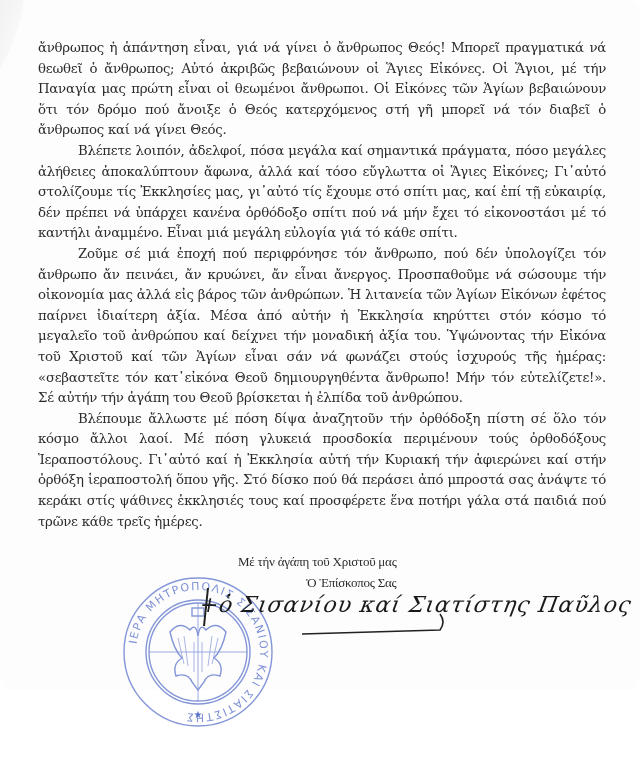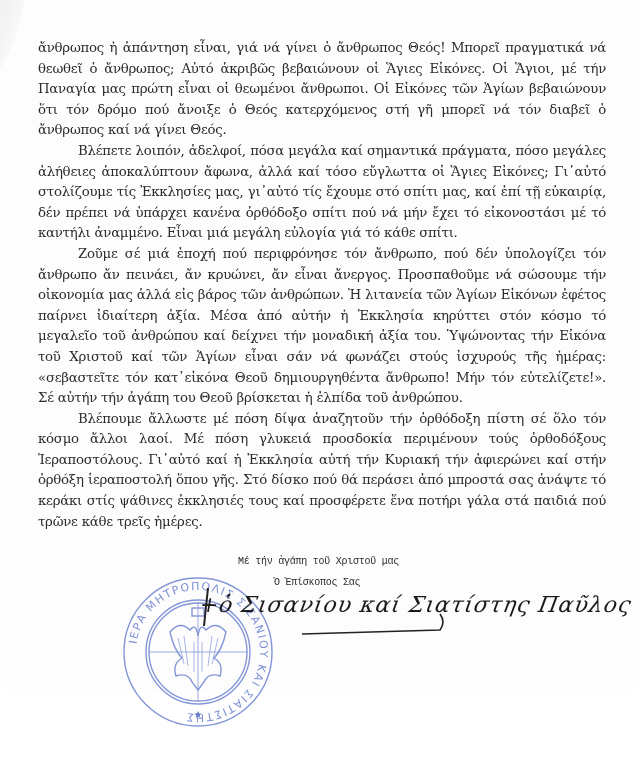--- a/index.html
+++ b/index.html
@@ -5,23 +5,23 @@
   html, body { margin: 0; padding: 0; background: #ffffff; }
   body { width: 640px; height: 766px; position: relative; overflow: hidden; }
   .page { position: absolute; left: 0; top: 0; width: 640px; height: 690px; background: #fdfdfd; border-radius: 13px; }
   .corner-shadow { position: absolute; left: -30px; top: -40px; width: 48px; height: 130px;
     border-radius: 50%; background: linear-gradient(90deg, #e6e6e6, #f7f7f7); transform: rotate(18deg); opacity: .8; }
   .letter { position: absolute; left: 38px; top: 38px; width: 568px;
     font-family: "DejaVu Serif", serif; font-size: 13.3px; line-height: 20.6px; color: #2b2b2b;
     letter-spacing: -0.25px; }
   .letter p { margin: 0; text-align: justify; }
   .letter p.indent { text-indent: 40px; }
-  .closing { position: absolute; left: 238px; top: 552px; font-family: Liberation Mono, monospace;
-    font-size: 10px; line-height: 20.6px; color: #2b2b2b; letter-spacing: -0.25px; }
-  .closing .l2 { padding-left: 36px; }
+  .closing { position: absolute; left: 238px; top: 552px; font-family: Liberation Serif, serif;
+    font-size: 13px; line-height: 20.6px; color: #2b2b2b; letter-spacing: -0.25px; }
+  .closing .l2 { padding-left: 36px; text-align: right; }
   .stamp { position: absolute; left: 118px; top: 572px; width: 160px; height: 160px; }
   .signature { position: absolute; left: 184px; top: 582px; width: 260px; height: 60px; }
   .sig-text { position: absolute; left: 200px; top: 592px; font-family: "DejaVu Serif", serif;
     font-style: italic; font-size: 22px; color: #1a1a1a; letter-spacing: 1px; transform: skewX(-10deg); }
 </style>
 </head>
 <body>
 
 <div class="page">
   <div class="corner-shadow"></div>

